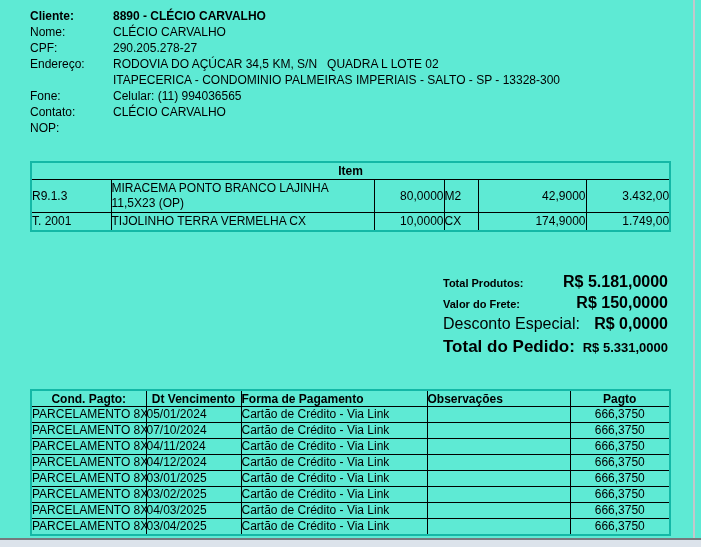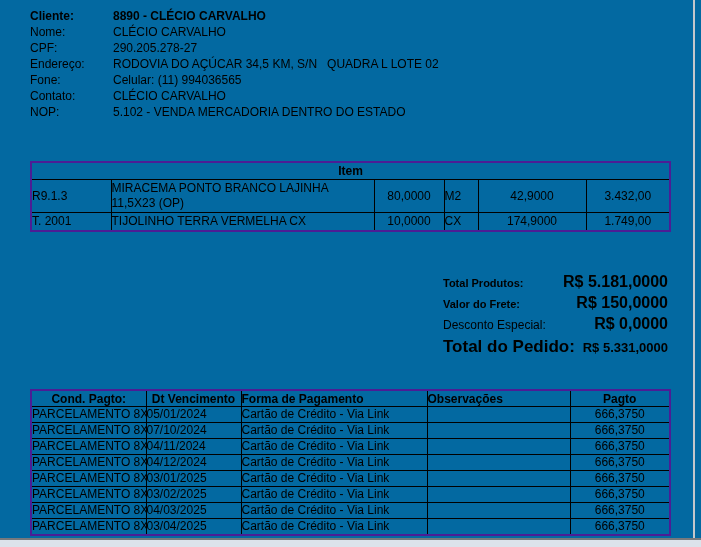--- a/index.html
+++ b/index.html
@@ -1,64 +1,64 @@
 <!DOCTYPE html>
 <html><head>
 <meta charset="utf-8">
 <style>
   html, body { margin: 0; padding: 0; background: #ffffff; }
   .page {
     position: relative;
     width: 701px;
     height: 547px;
-    background: #0369a1;
+    background: #5eead4;
     font-family: "Liberation Sans", sans-serif;
     font-size: 12px;
     color: #000000;
     overflow: hidden;
   }
 
   
   .customer { position: absolute; left: 30px; top: 8px; }
   .cust-row { display: flex; line-height: 16px; }
   .customer > div:first-of-type { font-weight: bold; }
   .cust-label { width: 83px; flex: none; }
   .cust-value { white-space: pre-wrap; }
 
   
   table { border-collapse: collapse; table-layout: fixed; }
-  .doc-table { position: absolute; left: 30px; width: 639px; border: 2px solid #4c1d95; }
+  .doc-table { position: absolute; left: 30px; width: 639px; border: 2px solid #14b8a6; }
   .doc-table th, .doc-table td {
     border: 1px solid #000;
     font-size: 12px;
     padding: 0;
     overflow: hidden;
     white-space: nowrap;
   }
   .doc-table th { font-weight: bold; }
   .al { text-align: left; }
-  .ar { text-align: center; }
+  .ar { text-align: right; }
   .ac { text-align: center; }
   .pl1 { padding-left: 1px; }
   .pl4 { padding-left: 4px; }
   .pl6 { padding-left: 6px; }
   .pl8 { padding-left: 8px; }
   .pr8 { padding-right: 8px; }
 
   
   .item-table { top: 161px; }
   .item-table th { height: 16px; }
   .item-table td { height: 15px; line-height: 15px; padding-top: 1px; padding-bottom: 1px; vertical-align: middle; }
   .item-table td.wrap { white-space: normal; }
 
   
   .totals { position: absolute; left: 443px; top: 273px; width: 225px; }
   .tot-row { display: flex; justify-content: space-between; align-items: baseline; height: 20px; margin-bottom: 1px; }
   .tot-label { font-weight: bold; font-size: 11px; }
-  .tot-label.normal { font-weight: normal; font-size: 12px; }
+  .tot-label.normal { font-weight: normal; font-size: 16px; }
   .tot-value { font-weight: bold; font-size: 16px; }
   .tot-row.grand { height: 24px; margin-top: 2px; }
   .tot-row.grand .tot-label { font-size: 17px; }
   .tot-row.grand .tot-value { font-size: 13px; }
 
   
   .pay-table { top: 389px; }
   .pay-table th { height: 15px; }
   .pay-table td { height: 15px; line-height: 15px; }
 
@@ -89,35 +89,35 @@
         <span class="cust-value">290.205.278-27</span>
       </div>
 
       <div class="cust-row">
         <span class="cust-label">Endereço:</span>
         <span class="cust-value">RODOVIA DO AÇÚCAR 34,5 KM, S/N   QUADRA L LOTE 02</span>
       </div>
 
       <div class="cust-row">
         <span class="cust-label"></span>
+        <span class="cust-value">ITAPECERICA - CONDOMINIO PALMEIRAS IMPERIAIS - SALTO - SP - 13328-300</span>
       </div>
 
       <div class="cust-row">
         <span class="cust-label">Fone:</span>
         <span class="cust-value">Celular: (11) 994036565</span>
       </div>
 
       <div class="cust-row">
         <span class="cust-label">Contato:</span>
         <span class="cust-value">CLÉCIO CARVALHO</span>
       </div>
 
       <div class="cust-row">
         <span class="cust-label">NOP:</span>
-        <span class="cust-value">5.102 - VENDA MERCADORIA DENTRO DO ESTADO</span>
       </div>
     </div>
 
   <table class="doc-table item-table">
     <colgroup>
       <col style="width:80px">
         <col style="width:263px">
         <col style="width:70px">
       <col style="width:34px">
         <col style="width:108px">

